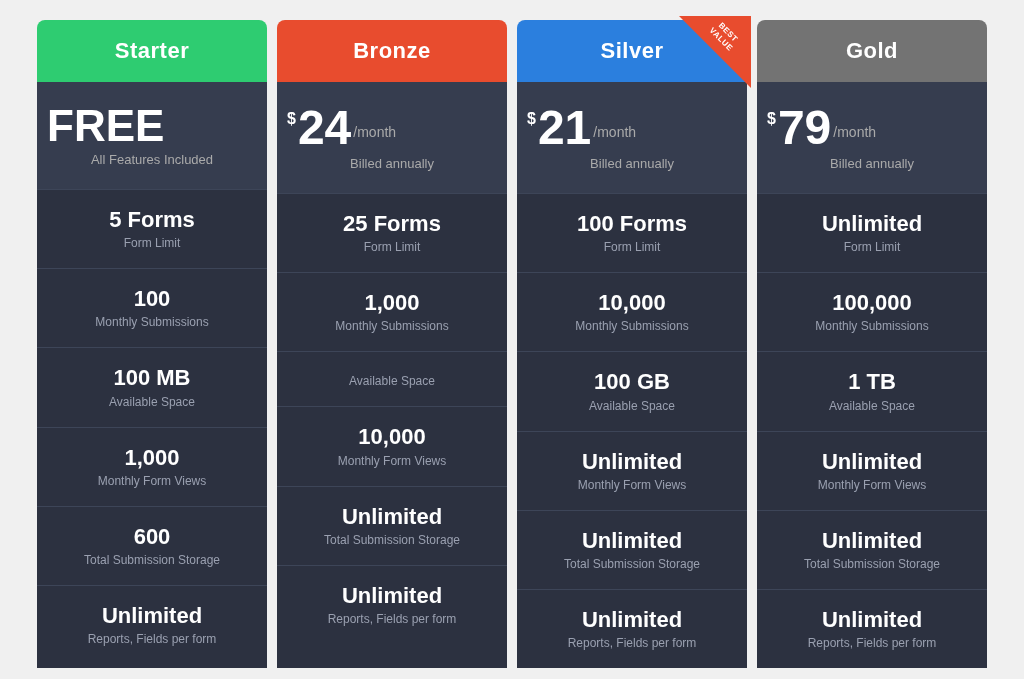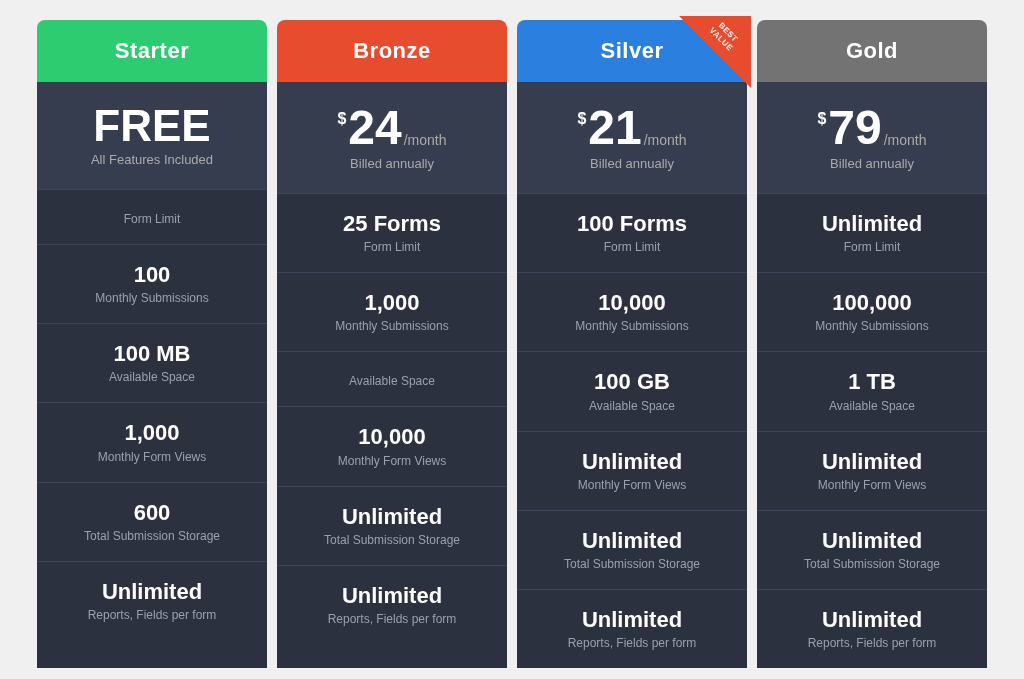--- a/index.html
+++ b/index.html
@@ -50,21 +50,20 @@
       flex-direction: column;
     }
     .price-section {
       background: #363d4f;
       padding: 22px 10px;
       text-align: center;
     }
     .price-main {
       display: flex;
       align-items: flex-start;
-      justify-content: center;
       gap: 2px;
     }
     .price-free {
       color: #fff;
       font-size: 44px;
       font-weight: 900;
       line-height: 1;
     }
     .price-currency {
       color: #fff;
@@ -76,21 +75,21 @@
       color: #fff;
       font-size: 48px;
       font-weight: 900;
       line-height: 1;
     }
     .price-period {
       color: #aaa;
       font-size: 14px;
       font-weight: 400;
       align-self: flex-end;
-      margin-bottom: 4px;
+      margin-bottom: 12px;
     }
     .price-sub {
       color: #aaa;
       font-size: 13px;
       margin-top: 4px;
     }
 
     .feature-row {
       padding: 18px 10px;
       text-align: center;
@@ -151,20 +150,21 @@
         <h2>Starter</h2>
       </div>
       <div class="plan-body">
         <div class="price-section">
           <div class="price-main">
             <span class="price-free">FREE</span>
           </div>
           <div class="price-sub">All Features Included</div>
         </div>
         <div class="feature-row">
+          <div class="feature-value">5 Forms</div>
           <div class="feature-label">Form Limit</div>
         </div>
         <div class="feature-row">
           <div class="feature-value">100</div>
           <div class="feature-label">Monthly Submissions</div>
         </div>
         <div class="feature-row">
           <div class="feature-value">100 MB</div>
           <div class="feature-label">Available Space</div>
         </div>

